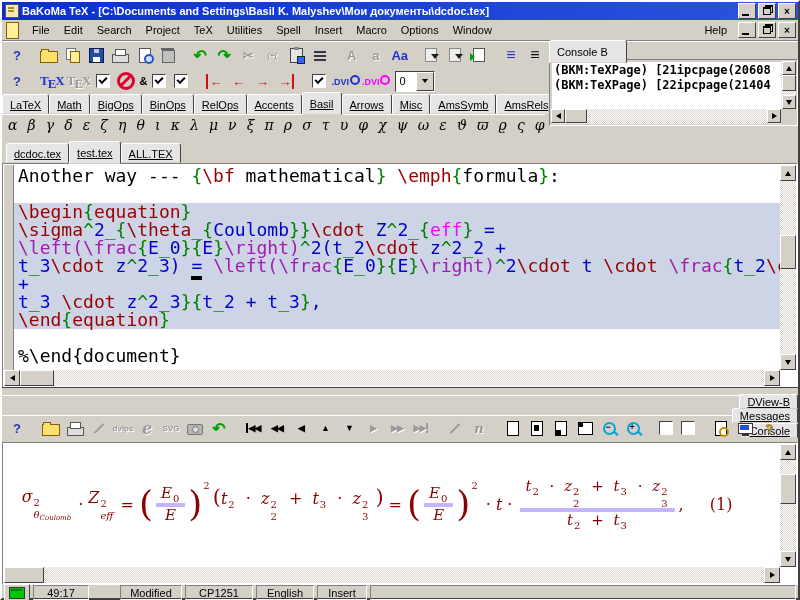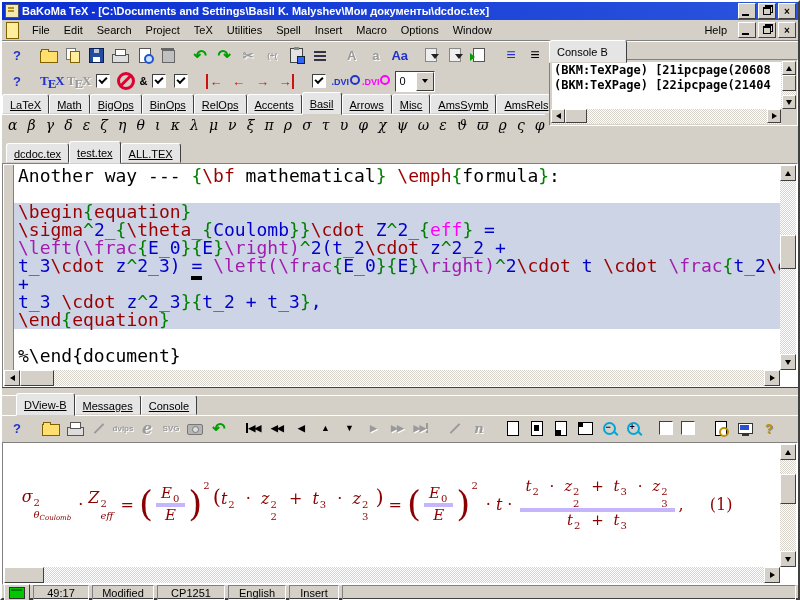--- a/index.html
+++ b/index.html
@@ -98,21 +98,21 @@
   .i-monitor:before{content:"";position:absolute;left:1px;top:1px;width:9px;height:5px;background:#2a4fd0;}
   .i-monitor:after{content:"";position:absolute;left:3px;bottom:-3px;width:7px;height:2px;background:#333;}
   .i-monitor-green{width:14px;height:10px;border:1px solid #333;background:#00c800;}
   .i-monitor-green:before{content:"";position:absolute;left:1px;top:1px;width:11px;height:2px;background:#007800;}
   .dvi-txt{font-size:9px;font-weight:bold;letter-spacing:0;}
   .dvi-txt .mag{display:inline-block;width:6px;height:6px;border:2px solid currentColor;border-radius:50%;margin-left:1px;}
   
   .tabrow{position:absolute;display:flex;align-items:flex-end;text-decoration:underline;}
   #paltabs{left:0;top:92px;width:543px;height:20px;border-bottom:1px solid #fff;}
   #filetabs{left:0;top:140px;right:0;height:21px;border-bottom:1px solid #fff;padding-left:4px;}
-  #bottabs{left:0;top:392px;right:0;height:21px;border-bottom:1px solid #fff;padding-left:14px;}
+  #bottabs{left:0;top:392px;right:0;height:21px;border-bottom:1px solid #fff;padding-left:2px;flex-direction:column;}
   .tab{height:17px;padding:1px 7px 0;background:#e5e5e5;border:1px solid;border-color:#fff #404040 #d4d0c8 #fff;
     border-radius:3px 3px 0 0;display:flex;align-items:center;white-space:nowrap;position:relative;}
   .tab.active{height:20px;font-size:11px;z-index:2;margin-bottom:-1px;}
   #greekrow{position:absolute;left:2px;top:113px;width:537px;height:19px;display:flex;justify-content:space-between;align-items:center;padding:0 4px;}
   .gk{font-family:"DejaVu Serif",serif;font-style:italic;font-size:14px;color:#000;}
   
   #console{position:absolute;left:547px;top:38px;width:249px;height:86px;}
   #console .tab{width:62px;}
   .con-body{position:absolute;left:0;top:19px;right:0;bottom:0;border:1px solid;border-color:#808080 #fff #fff #808080;background:#d4d0c8;}
   .con-text{position:absolute;left:2px;top:2px;right:16px;bottom:16px;background:#fff;overflow:hidden;
@@ -620,20 +620,20 @@
           <span class="t-rt"></span>
         </span>
     </div>
   </div>
 
   <div id="statusbar">
     <span class="stbtn">
         <span class="i i-monitor-green"></span>
       </span>
   <span class="stpanel" style="width: 56px;">49:17</span>
-      <span class="stpanel" style="width: 62px;">Modified</span>
+      <span class="stpanel" style="width: 62px; margin-left: 28px;">Modified</span>
       <span class="stpanel" style="width: 68px;">CP1251</span>
       <span class="stpanel" style="width: 58px;">English</span>
       <span class="stpanel" style="width: 50px;">Insert</span>
       <span class="stpanel" style="flex: 1 1 0%;"></span>
     </div>
 
 </div>
 
 </body></html>

